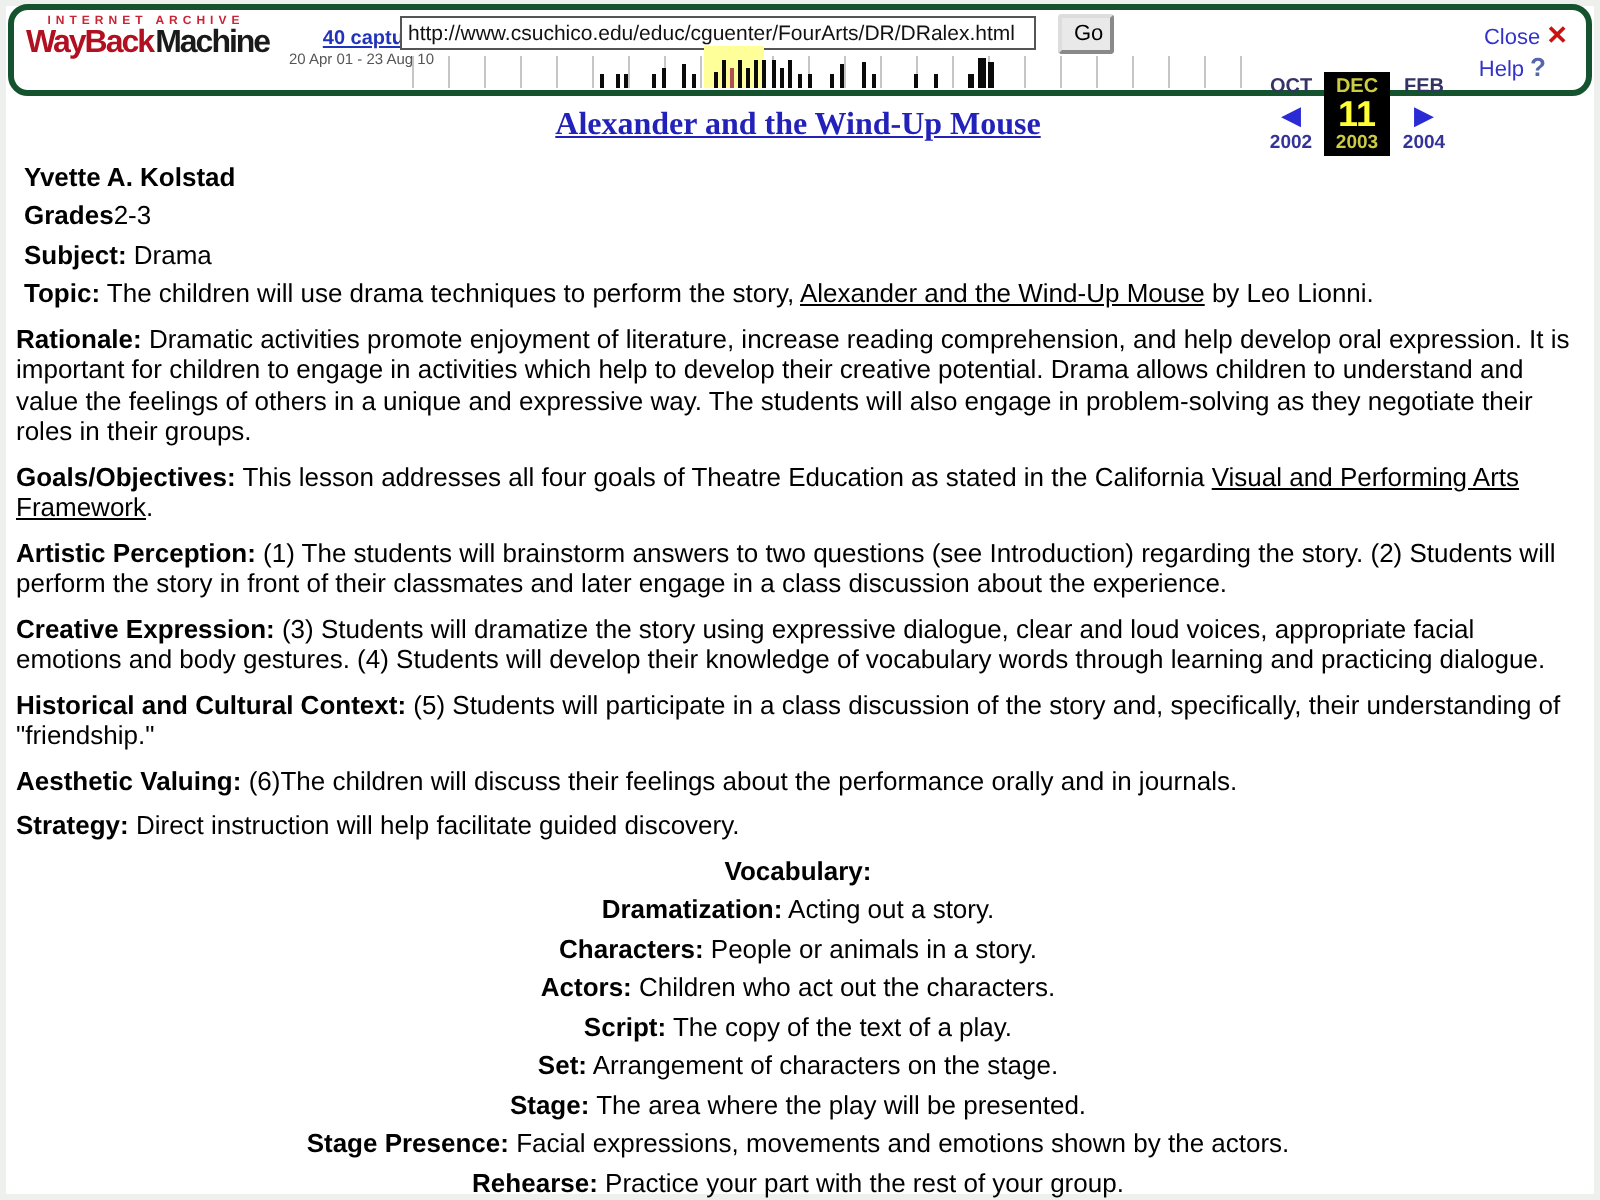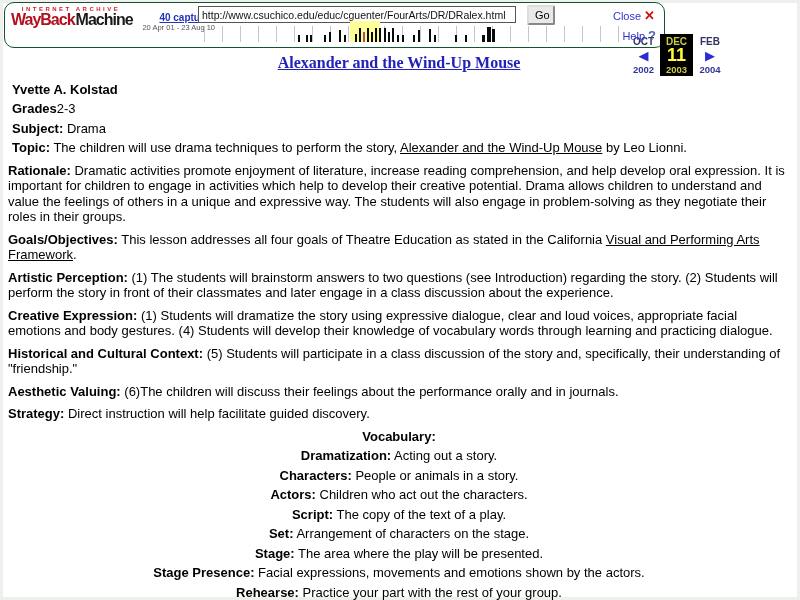--- a/index.html
+++ b/index.html
@@ -5,22 +5,22 @@
   html,body{margin:0;padding:0;}
   body{
     width:800px;height:600px;position:relative;overflow:hidden;
     background:#ffffff;
     box-shadow: inset 0 0 0 3px #eef0ee;
     font-family:"Liberation Sans", sans-serif;
   }
 
   
   .wb{
-    position:absolute;left:4px;top:2px;width:661px;height:46px;
-    box-sizing:border-box;background:#fff;border:1px solid #14532d;border-radius:10px;
+    position:absolute;left:4px;top:2px;width:792px;height:46px;
+    box-sizing:border-box;background:#fff;border:3px solid #14532d;border-radius:10px;
   }
   .wb-logo{position:absolute;left:6px;top:3px;width:120px;cursor:pointer;}
   .wb-logo-top{font-size:6px;font-weight:bold;letter-spacing:2.5px;color:#cc2233;text-align:center;}
   .wb-logo-main{font-size:16px;font-weight:bold;letter-spacing:-1px;line-height:15px;white-space:nowrap;}
   .wb-logo-main .red{color:#b01020;}
   .wb-logo-main .blk{color:#1a1a1a;margin-left:1px;}
   .wb-captures{position:absolute;left:134px;top:9px;width:76px;text-align:right;}
   .wb-cap-link{font-size:10px;font-weight:bold;color:#2233bb;text-decoration:underline;cursor:pointer;display:block;}
   .wb-cap-range{font-size:7.5px;color:#555;margin-top:0;white-space:nowrap;}
   .wb-url{position:absolute;left:193px;top:3px;width:318px;height:17px;
@@ -40,21 +40,21 @@
   .wb-nav-grid{position:absolute;left:0;top:0;width:100px;height:40px;
     display:grid;grid-template-columns:33px 33px 34px;grid-template-rows:13px 15px 12px;}
   .wb-nav-grid div{display:flex;align-items:center;justify-content:center;}
   .wb-month{font-size:10px;font-weight:bold;color:#333366;}
   .wb-month.cur{color:#cccc44;}
   .wb-arrow{font-size:13px;color:#2b2bd5;cursor:pointer;line-height:10px;}
   .wb-day{font-size:18px;font-weight:bold;color:#ffff33;}
   .wb-year{font-size:9.5px;font-weight:bold;color:#333399;cursor:pointer;}
   .wb-year.cur{color:#cccc44;cursor:default;text-align:center;}
   .wb-close{position:absolute;right:9px;top:5px;font-size:11px;white-space:nowrap;}
-  .wb-help{position:absolute;right:8px;bottom:4px;font-size:11px;white-space:nowrap;}
+  .wb-help{position:absolute;right:20px;bottom:4px;font-size:11px;white-space:nowrap;}
   .wb-close a,.wb-help a{color:#3333cc;cursor:pointer;}
   .wb-x{color:#cc1111;font-weight:bold;font-size:13px;margin-left:3px;}
   .wb-q{color:#5566aa;font-weight:bold;font-size:13px;margin-left:3px;}
 
   
   .doc{position:absolute;left:8px;top:53px;width:782px;font-size:13px;color:#000;line-height:15.5px;}
   .doc-title{text-align:center;margin:2px 0 10px 0;}
   .doc-title a{font-family:"Liberation Serif", serif;font-size:16px;font-weight:bold;
     color:#2222bb;text-decoration:underline;cursor:pointer;}
   .bold{font-weight:bold;}
@@ -144,21 +144,21 @@
   <div id="doc-header">
       <div class="hline"><span class="bold">Yvette A. Kolstad</span></div>
       <div class="hline"><span class="bold">Grades</span><span class="plain">2-3</span></div>
       <div class="hline"><span class="bold">Subject:</span><span class="plain"> Drama</span></div>
       <div class="hline"><span class="bold">Topic:</span><span class="plain"> The children will use drama techniques to perform the story, </span><a class="link">Alexander and the Wind-Up Mouse</a><span class="plain"> by Leo Lionni.</span></div>
     </div>
   <div id="doc-sections">
       <p class="sect"><span class="bold">Rationale:</span><span class="plain"> Dramatic activities promote enjoyment of literature, increase reading comprehension, and help develop oral expression. It is important for children to engage in activities which help to develop their creative potential. Drama allows children to understand and value the feelings of others in a unique and expressive way. The students will also engage in problem-solving as they negotiate their roles in their groups.</span></p>
       <p class="sect"><span class="bold">Goals/Objectives:</span><span class="plain"> This lesson addresses all four goals of Theatre Education as stated in the California </span><a class="link">Visual and Performing Arts Framework</a><span class="plain">.</span></p>
       <p class="sect"><span class="bold">Artistic Perception:</span><span class="plain"> (1) The students will brainstorm answers to two questions (see Introduction) regarding the story. (2) Students will perform the story in front of their classmates and later engage in a class discussion about the experience.</span></p>
-      <p class="sect"><span class="bold">Creative Expression:</span><span class="plain"> (1) Students will dramatize the story using expressive dialogue, clear and loud voices, appropriate facial emotions and body gestures. (4) Students will develop their knowledge of vocabulary words through learning and practicing dialogue.</span></p>
+      <p class="sect"><span class="bold">Creative Expression:</span><span class="plain"> (3) Students will dramatize the story using expressive dialogue, clear and loud voices, appropriate facial emotions and body gestures. (4) Students will develop their knowledge of vocabulary words through learning and practicing dialogue.</span></p>
       <p class="sect"><span class="bold">Historical and Cultural Context:</span><span class="plain"> (5) Students will participate in a class discussion of the story and, specifically, their understanding of "friendship."</span></p>
       <p class="sect"><span class="bold">Aesthetic Valuing:</span><span class="plain"> (6)The children will discuss their feelings about the performance orally and in journals.</span></p>
       <p class="sect"><span class="bold">Strategy:</span><span class="plain"> Direct instruction will help facilitate guided discovery.</span></p>
     </div>
   <div id="doc-vocab" class="vocab">
       <div class="hline"><span class="bold">Vocabulary:</span></div>
       <div class="hline"><span class="bold">Dramatization:</span><span class="plain"> Acting out a story.</span></div>
       <div class="hline"><span class="bold">Characters:</span><span class="plain"> People or animals in a story.</span></div>
       <div class="hline"><span class="bold">Actors:</span><span class="plain"> Children who act out the characters.</span></div>
       <div class="hline"><span class="bold">Script:</span><span class="plain"> The copy of the text of a play.</span></div>

